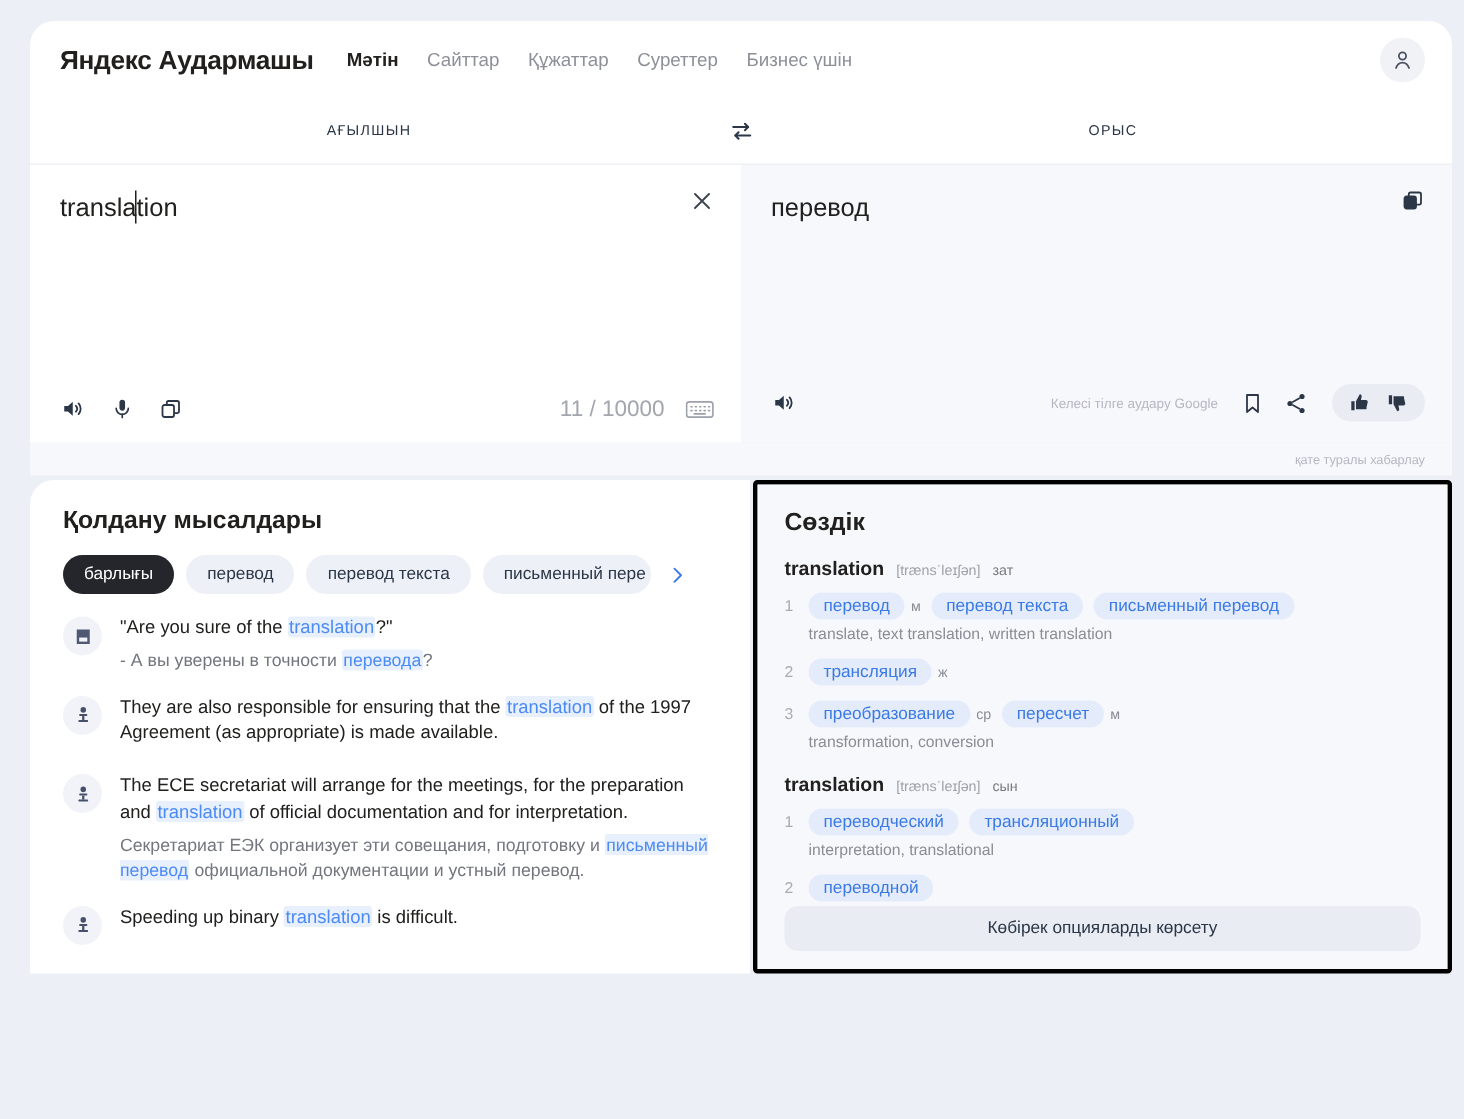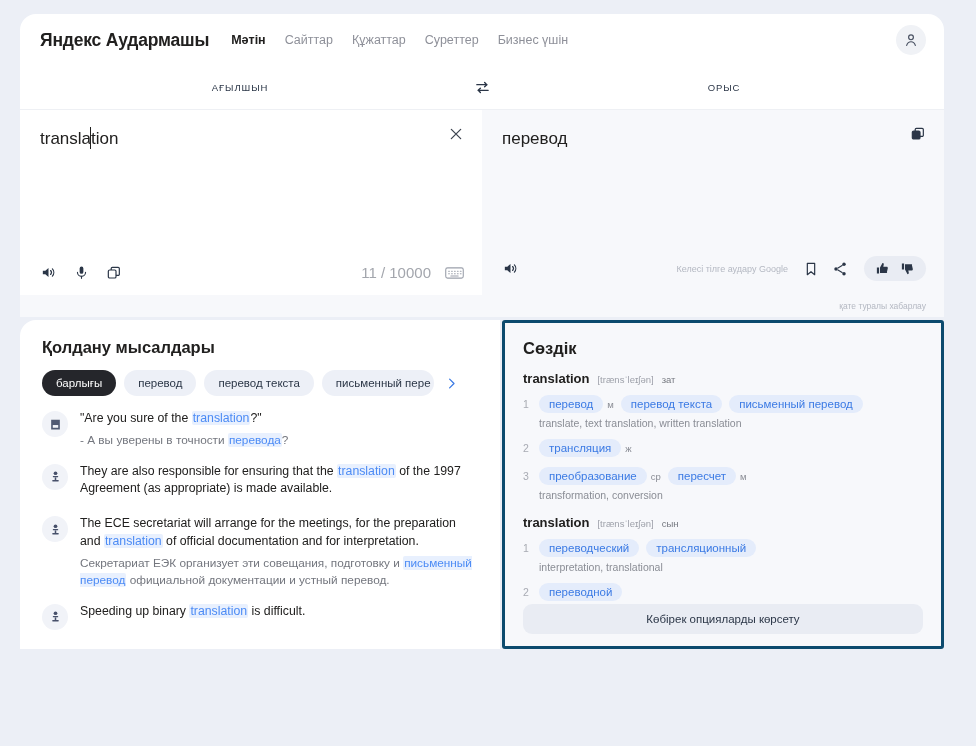--- a/index.html
+++ b/index.html
@@ -6,21 +6,21 @@
   html, body {
     width: 976px; height: 746px;
     background: #eceff6;
     font-family: "Liberation Sans", "DejaVu Sans", sans-serif;
     overflow: hidden;
   }
   .page {
     position: relative;
     width: 976px; height: 746px;
     background: #eceff6;
-    padding: 14px 32px 0 20px;
+    padding: 14px 8px 0 20px;
   }
 
   
   .header {
     background: #fff;
     border-radius: 16px 16px 0 0;
     height: 52px;
     display: flex;
     align-items: center;
     padding: 0 18px 0 20px;
@@ -224,21 +224,21 @@
     font-size: 11.8px;
     color: #73767e;
     line-height: 1.45;
   }
   .hl { color: #4c8bf5; background: #e8f0fe; border-radius: 2px; padding: 0 1px; }
   .hl-ru { color: #4c8bf5; background: #e8f0fe; border-radius: 2px; padding: 0 1px; }
 
   
   .dict-wrap {
     flex: 1;
-    border: 3px solid #0c4a6e;
+    border: 3px solid #000000;
     border-radius: 3px;
     background: #f7f8fb;
     margin-left: 2px;
     overflow: hidden;
     position: relative;
   }
   .dict {
     background: #f7f8fb;
     height: 100%;
     padding: 16px 18px 0 18px;

